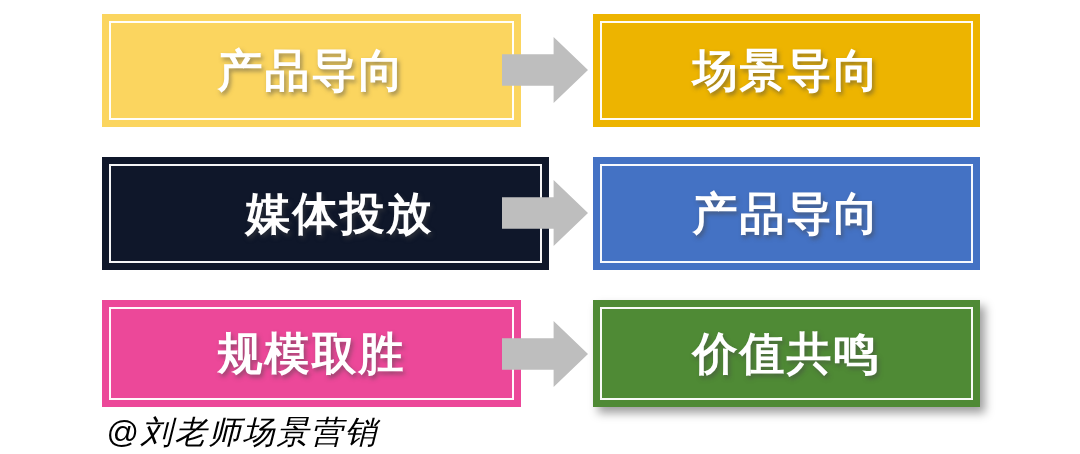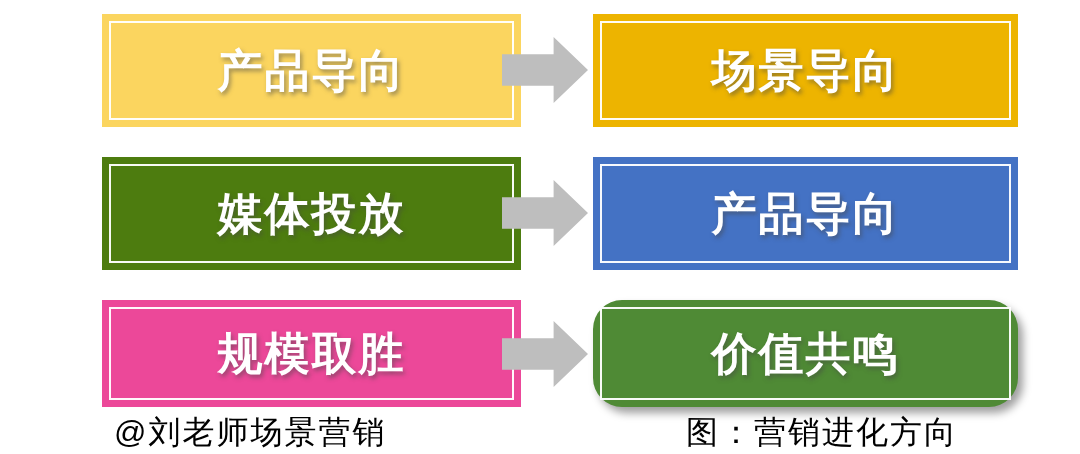--- a/index.html
+++ b/index.html
@@ -32,27 +32,27 @@
   .box-label {
     color: #ffffff;
     font-weight: bold;
     font-size: 45px;
     letter-spacing: 2px;
     line-height: 1;
     text-shadow: 2px 3px 4px rgba(70,70,70,0.5);
     white-space: nowrap;
   }
   .col-from { left: 102px; width: 419px; }
-  .col-to   { left: 593px; width: 425px; }
+  .col-to   { left: 593px; width: 387px; }
 
   .row1 .box { top: 14px;  height: 113px; }
   .row2 .box { top: 157px; height: 113px; }
   .row3 .box { top: 300px; height: 107px; }
 
-  .row3 .col-to { box-shadow: 5px 6px 9px rgba(0,0,0,0.38); border-radius: 29px; }
+  .row3 .col-to { box-shadow: 5px 6px 9px rgba(0,0,0,0.38); }
 
   .arrow {
     position: absolute;
     left: 502px;
     width: 86px;
     height: 66px;
     clip-path: polygon(0 26%, 60% 26%, 60% 0, 100% 50%, 60% 100%, 60% 74%, 0 74%);
   }
   .row1 .arrow { top: 37px; }
   .row2 .arrow { top: 180px; }
@@ -60,54 +60,53 @@
 
   .caption {
     position: absolute;
     top: 416px;
     font-size: 32px;
     line-height: 1.05;
     color: #000000;
     letter-spacing: 2px;
     white-space: nowrap;
   }
-  .caption-left  { left: 114px; }
+  .caption-left  { left: 106px; font-style: italic; }
   .caption-right { left: 686px; }
 </style>
 </head>
 <body>
 
 <div class="canvas">
 
   <div class="row row1">
     <div class="box col-from" style="background-color: rgb(251, 213, 95);">
       <span class="box-label">产品导向</span>
     </div>
     <div class="arrow" style="background-color: rgb(190, 190, 190);"></div>
     <div class="box col-to" style="background-color: rgb(237, 180, 0);">
       <span class="box-label">场景导向</span>
     </div>
   </div>
 
   <div class="row row2">
-    <div class="box col-from" style="background-color: #4d7c0f;">
+    <div class="box col-from" style="background-color: #0f172a; padding-left: 28px;">
       <span class="box-label">媒体投放</span>
     </div>
     <div class="arrow" style="background-color: rgb(190, 190, 190);"></div>
     <div class="box col-to" style="background-color: rgb(68, 114, 196);">
       <span class="box-label">产品导向</span>
     </div>
   </div>
 
   <div class="row row3">
     <div class="box col-from" style="background-color: #ec4899;">
       <span class="box-label">规模取胜</span>
     </div>
     <div class="arrow" style="background-color: rgb(190, 190, 190);"></div>
     <div class="box col-to" style="background-color: rgb(79, 138, 53);">
       <span class="box-label">价值共鸣</span>
     </div>
   </div>
 
   <div class="caption caption-left">@刘老师场景营销</div>
-  <div class="caption caption-right">图：营销进化方向</div>
 
 </div>
 
 </body></html>

